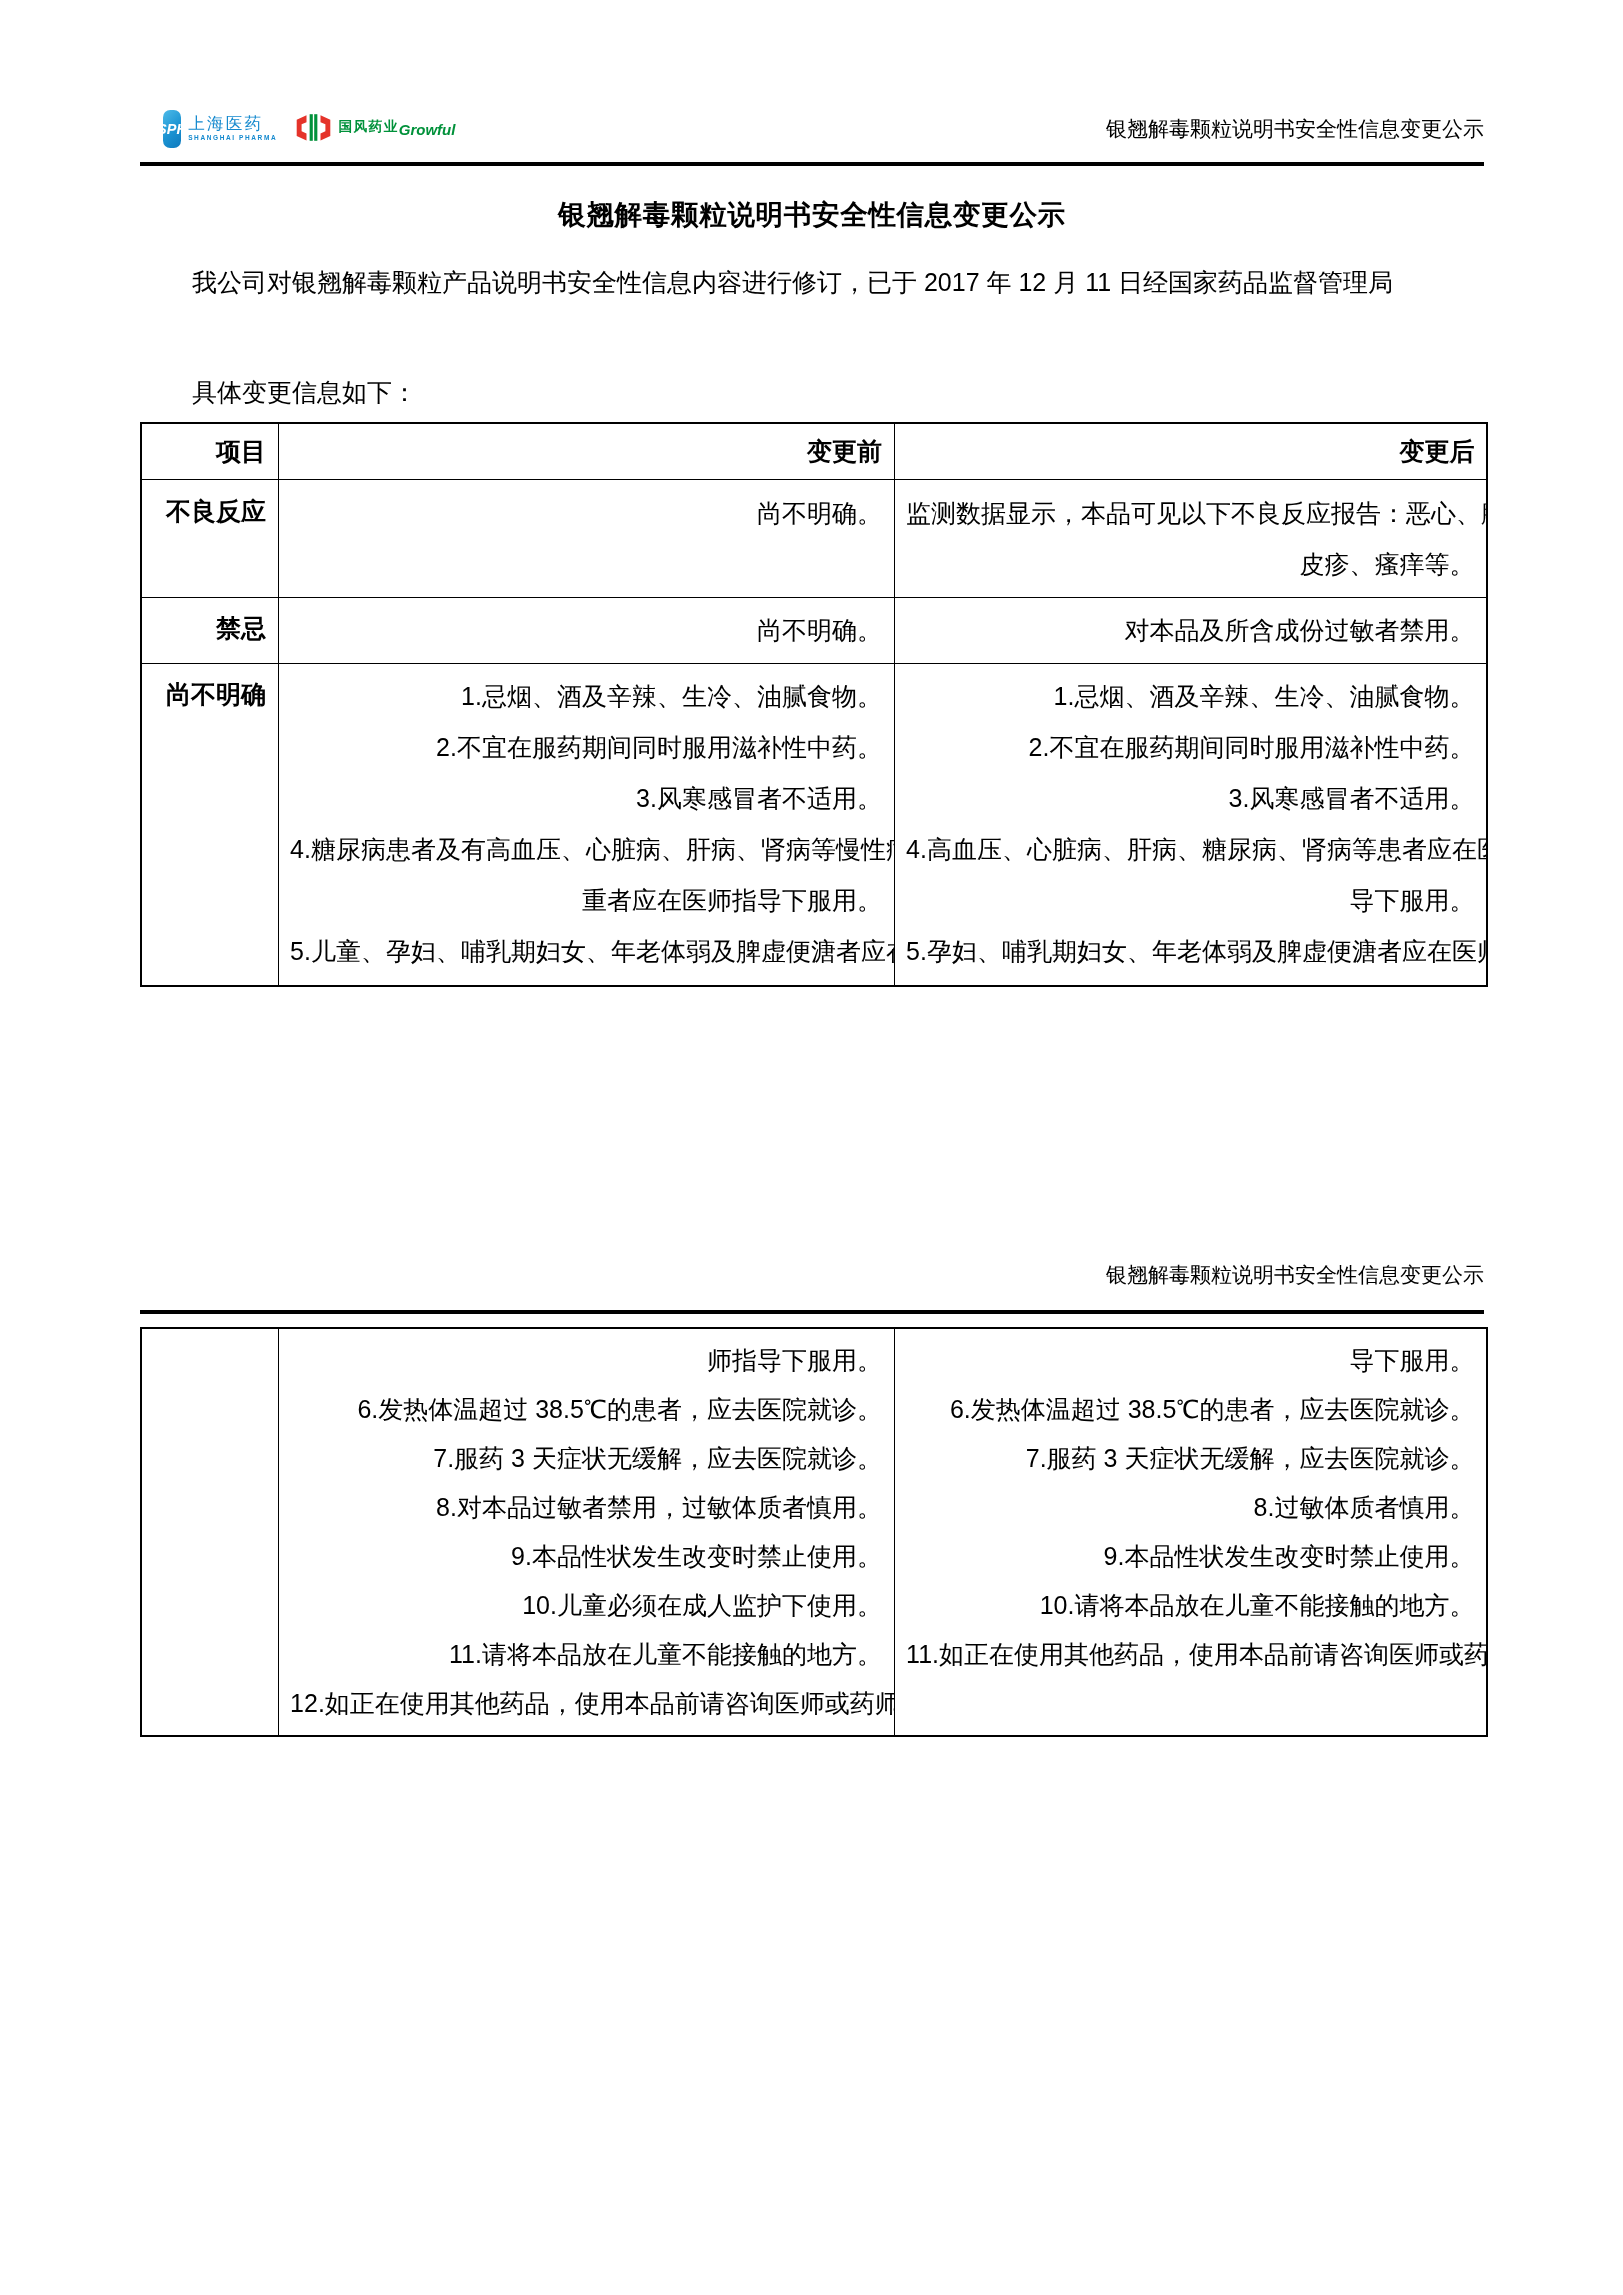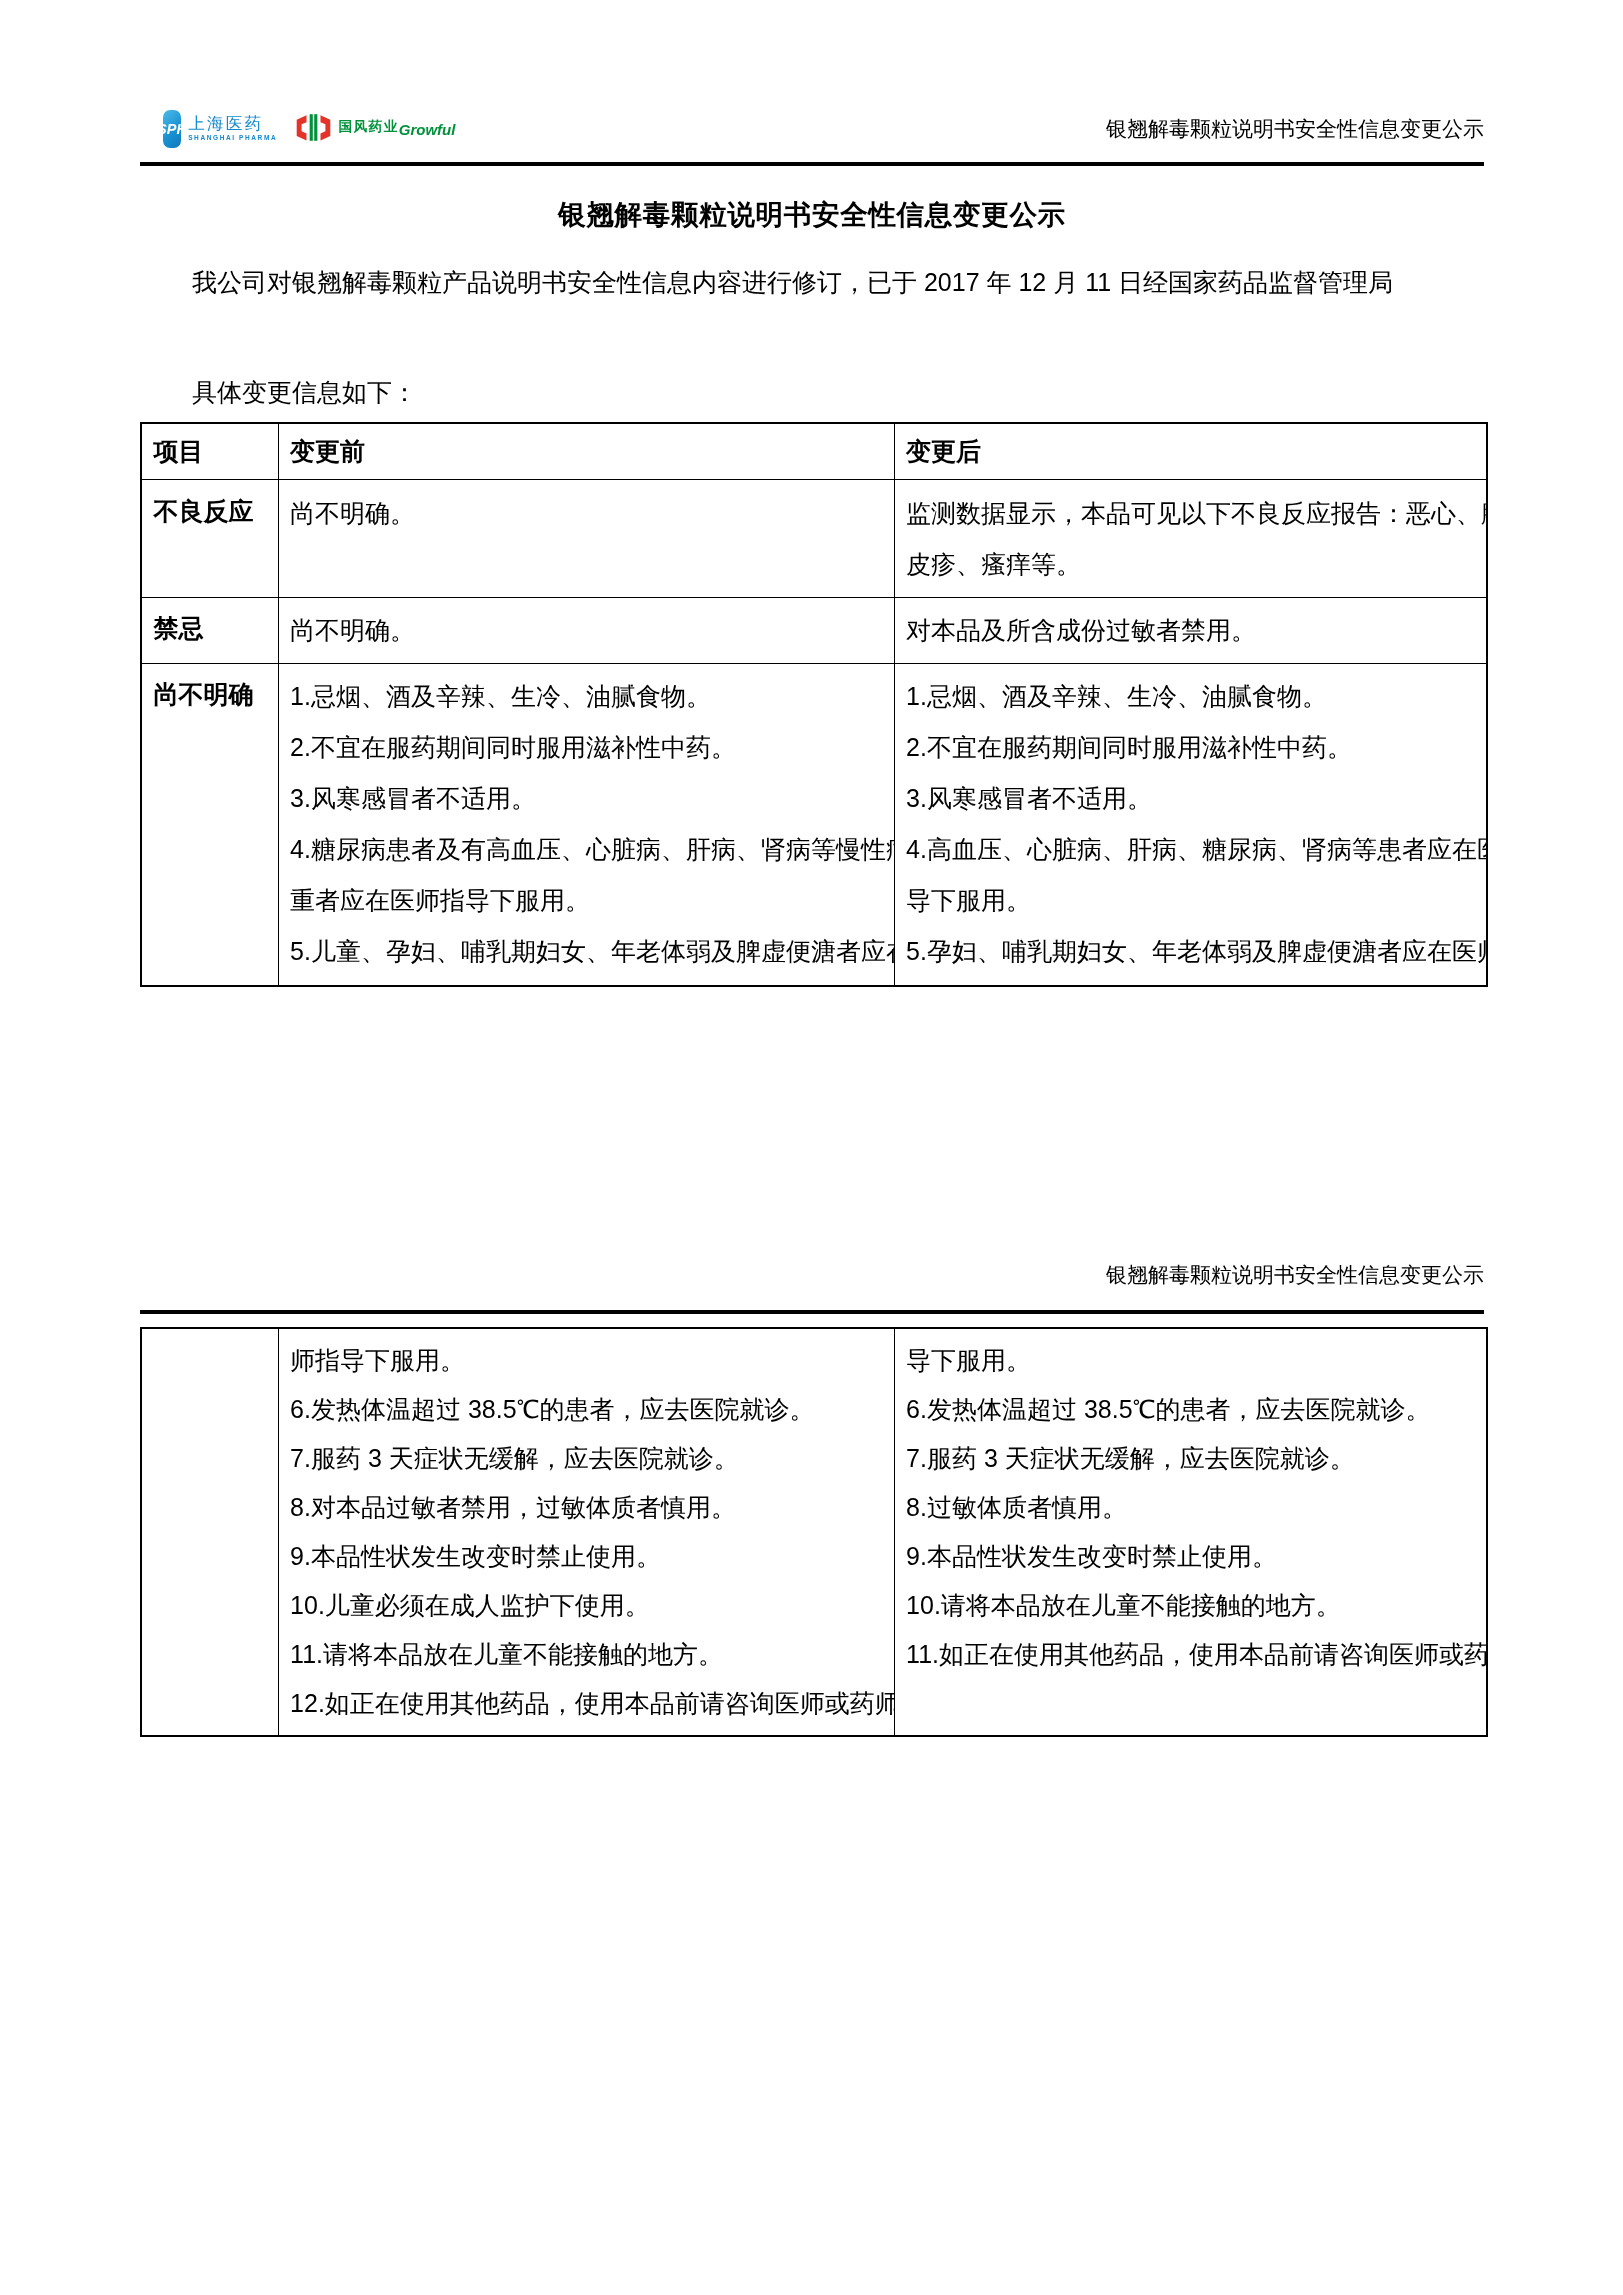--- a/index.html
+++ b/index.html
@@ -54,21 +54,21 @@
     position:absolute;left:140px;width:1347px;
     border-collapse:collapse;table-layout:fixed;
     font-size:25px;border:2.9px solid #000;
   }
   #page1 .chg-table{top:422px;}
   #page2 .chg-table{top:179px;}
   .chg-table col.c1{width:137px;}
   .chg-table col.c2{width:616px;}
   .chg-table col.c3{width:593px;}
   .chg-table th,.chg-table td{
-    border:1.4px solid #000;vertical-align:top;text-align:left;
+    border:1.4px solid #000;vertical-align:top;text-align:right;
     padding:7.2px 11.6px;overflow:hidden;
   }
   .chg-table th{font-weight:bold;height:41px;line-height:41px;white-space:nowrap;}
   .item-cell{font-weight:bold;line-height:46px;}
   .cell .cell-line{line-height:51px;white-space:nowrap;}
   #page2 .cell .cell-line{line-height:49px;}
   tr.row-adverse{height:110px;}
   tr.row-contra{height:62px;}
   tr.row-prec{height:304px;}
   tr.row-cont{height:402px;padding-left:37px;}

